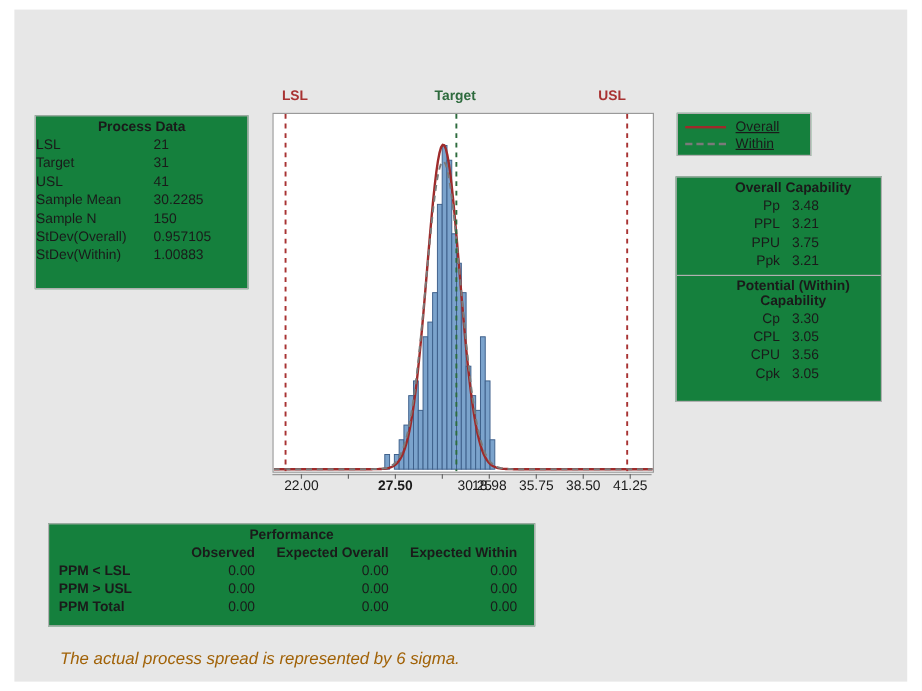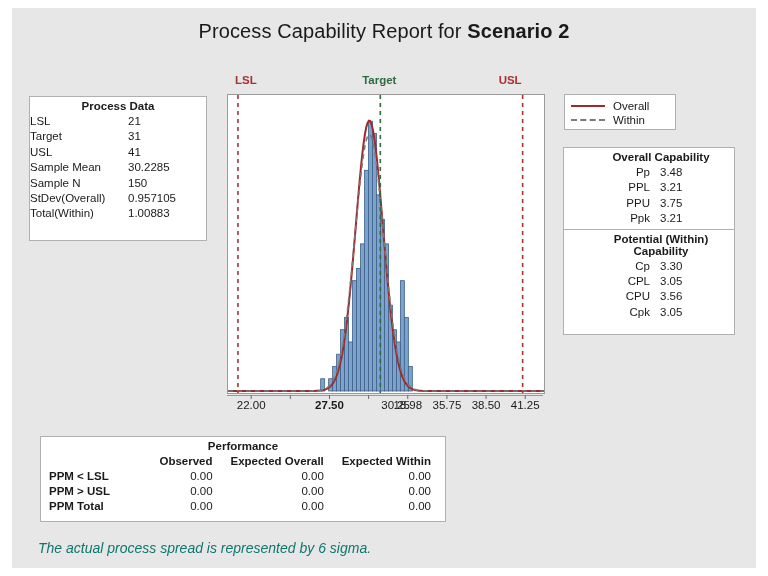--- a/index.html
+++ b/index.html
@@ -33,21 +33,21 @@
     text-align: center;
     font-size: 20px;
     color: #1a1a1a;
     letter-spacing: .1px;
   }
   #title .scenario { font-weight: bold; }
 
   
   .panel {
     position: absolute;
-    background: #ffffff;
+    background: #15803d;
     border: 1px solid #b0b0b0;
     box-sizing: border-box;
     font-size: 11.5px;
     color: #1a1a1a;
   }
   .panel-title {
     text-align: center;
     font-weight: bold;
     padding: 3px 0 2px 0;
     font-size: 11.5px;
@@ -85,20 +85,21 @@
     border-top: 1px solid #b0b0b0;
     margin: 2px 0 0 0;
   }
   #capability td.k { width: 86px; text-align: right; padding-right: 10px; padding-left: 0; }
   #capability td.v { text-align: left; }
 
   
   #legend {
     left: 552px; top: 86px; width: 112px; height: 36px;
     padding: 4px 0 0 0;
+    text-decoration: underline;
   }
   .legend-row {
     display: flex;
     align-items: center;
     height: 14px;
     padding-left: 6px;
   }
   .legend-swatch { width: 34px; height: 10px; position: relative; margin-right: 8px; }
   .legend-swatch .solid {
     position: absolute; left: 0; top: 4px; width: 34px; height: 2px;
@@ -123,25 +124,25 @@
     white-space: nowrap;
   }
   table.perf th { font-weight: bold; }
   table.perf .rowhead { text-align: left; padding-left: 8px; font-weight: bold; width: 108px; }
   table.perf .num { text-align: right; padding-right: 14px; }
   table.perf .colhead { text-align: right; padding-right: 14px; font-weight: bold; }
 
   
   #footnote {
     position: absolute;
-    left: 26px;
+    left: 38px;
     top: 532px;
     font-size: 14px;
     font-style: italic;
-    color: #0f766e;
+    color: #a16207;
   }
 
   
   #plot-wrap {
     position: absolute;
     left: 203px;
     top: 84px;
     width: 332px;
     height: 306px;
   }
@@ -179,23 +180,20 @@
     top: 4px;
     transform: translateX(-50%);
     white-space: nowrap;
   }
 </style>
 </head>
 <body>
 
 <div id="report">
 
-  <div id="title">
-    <span>Process Capability Report for </span><span class="scenario">Scenario 2</span>
-  </div>
 
   <div class="panel" id="process-data">
     <div class="panel-title">Process Data</div>
     <table class="kv">
       <tbody id="process-data-body">
           <tr>
             <td class="k">LSL</td>
             <td class="v">21</td>
           </tr>
           <tr>
@@ -212,21 +210,21 @@
           </tr>
           <tr>
             <td class="k">Sample N</td>
             <td class="v">150</td>
           </tr>
           <tr>
             <td class="k">StDev(Overall)</td>
             <td class="v">0.957105</td>
           </tr>
           <tr>
-            <td class="k">Total(Within)</td>
+            <td class="k">StDev(Within)</td>
             <td class="v">1.00883</td>
           </tr>
         </tbody>
     </table>
   </div>
 
   <div class="panel" id="legend">
     <div class="legend-row">
       <span class="legend-swatch">
           <span class="solid"></span>

